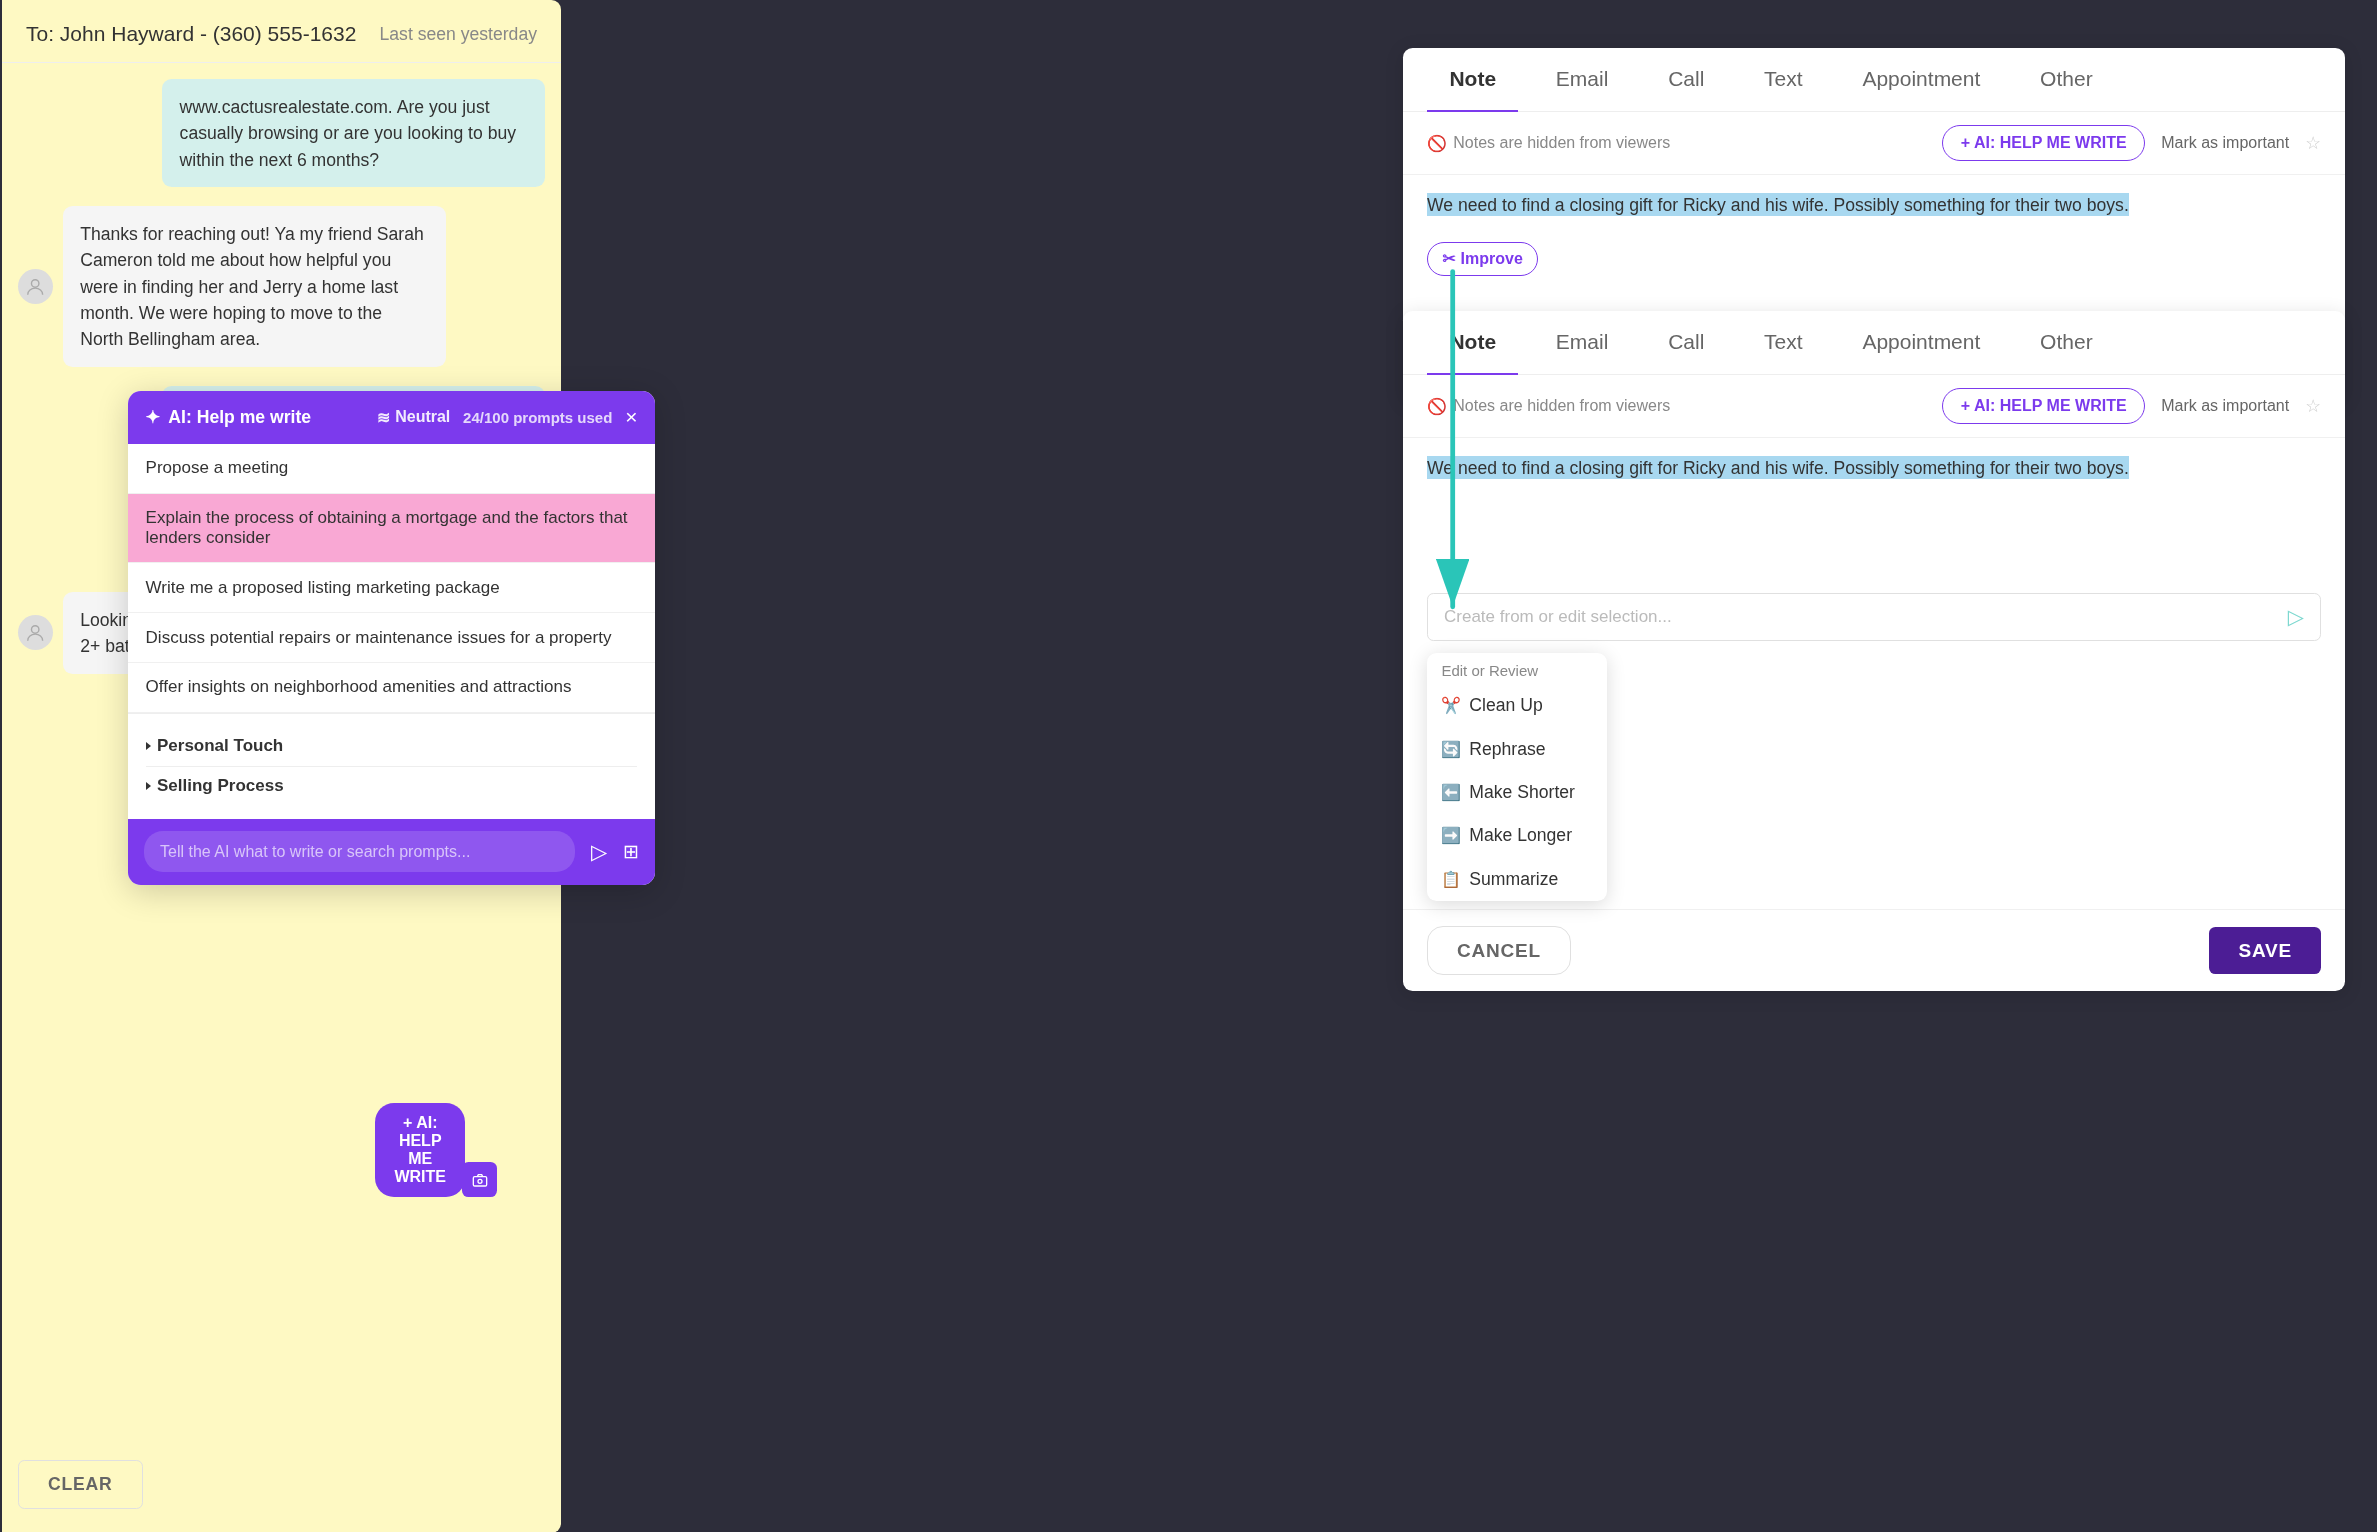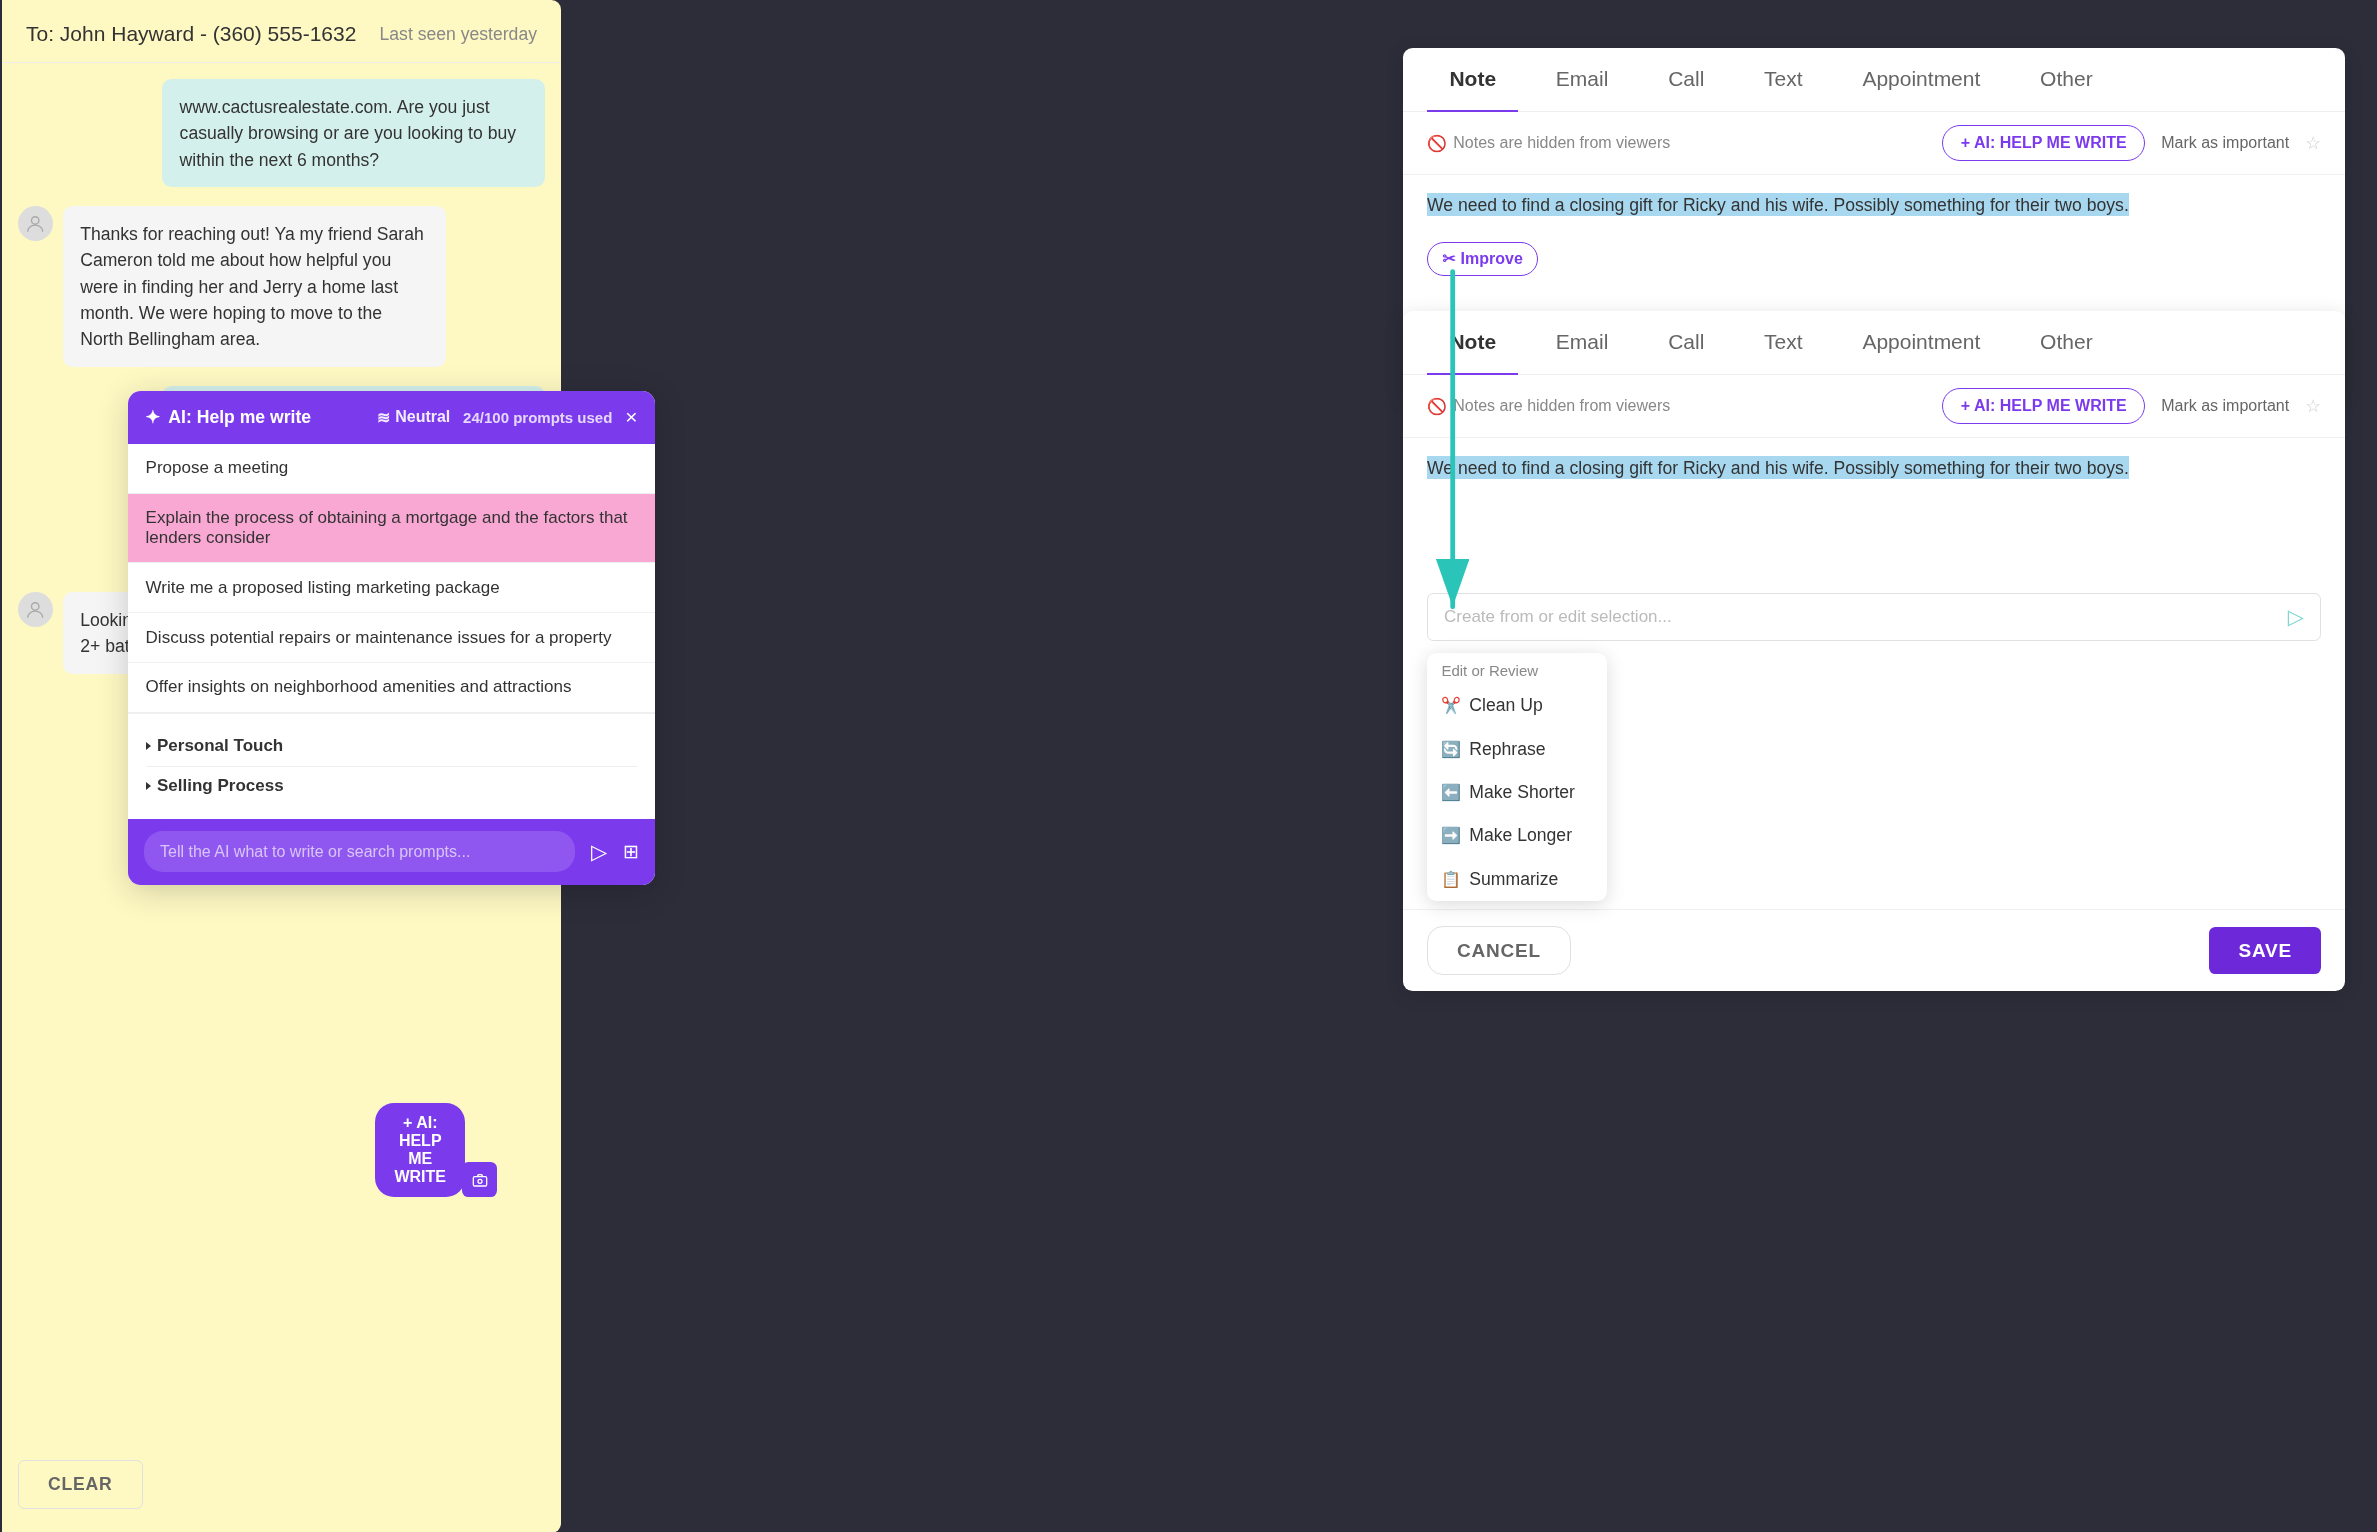--- a/index.html
+++ b/index.html
@@ -45,21 +45,21 @@
 
     .chat-messages {
       padding: 16px 16px;
       display: flex;
       flex-direction: column;
       gap: 19px;
     }
 
     .message-row {
       display: flex;
-      align-items: flex-start;
+      align-items: center;
       gap: 9.6px;
     }
 
     .message-row.outgoing {
       flex-direction: row-reverse;
     }
 
     .avatar {
       width: 35px;
       height: 35px;
@@ -418,21 +418,21 @@
       border-radius: 16px;
       padding: 12.8px 29px;
       font-size: 19px;
       font-weight: 700;
       color: #666;
       letter-spacing: 0.8px;
       cursor: pointer;
     }
 
     .save-btn {
-      background: #6d28d9;
+      background: #4c1d95;
       border: none;
       border-radius: 6.4px;
       padding: 12.8px 29px;
       font-size: 19px;
       font-weight: 700;
       color: #fff;
       letter-spacing: 0.8px;
       cursor: pointer;
     }
 

